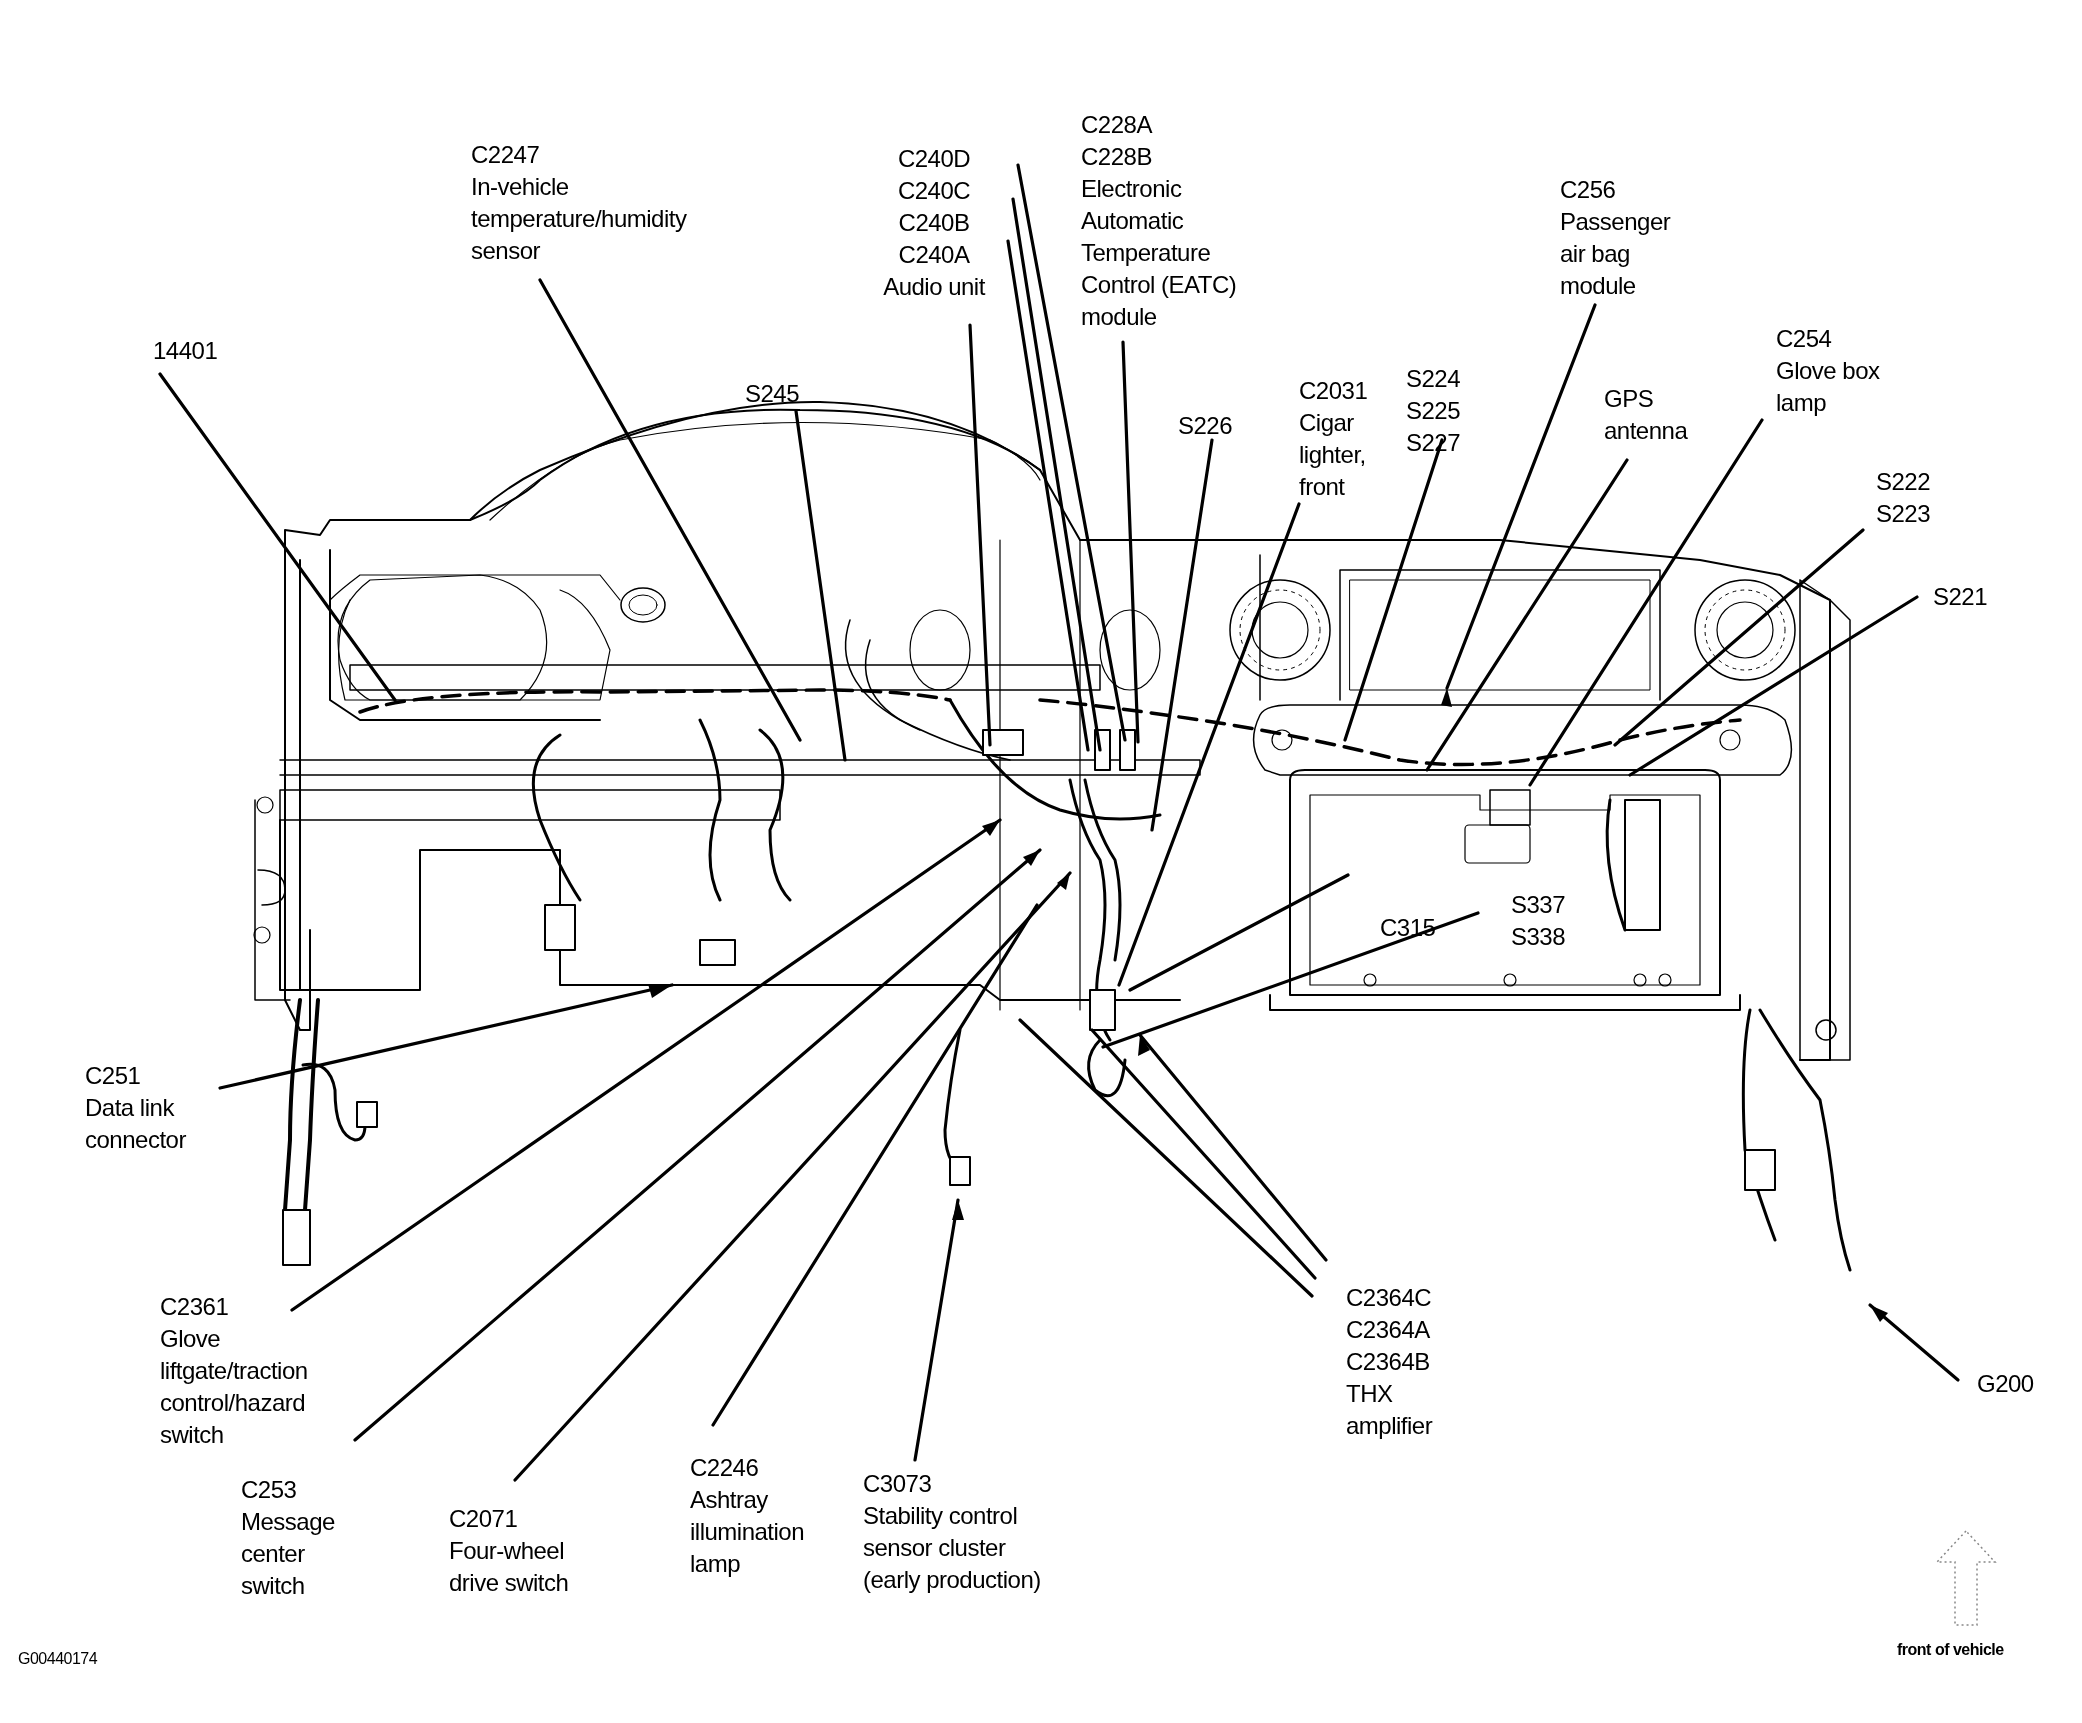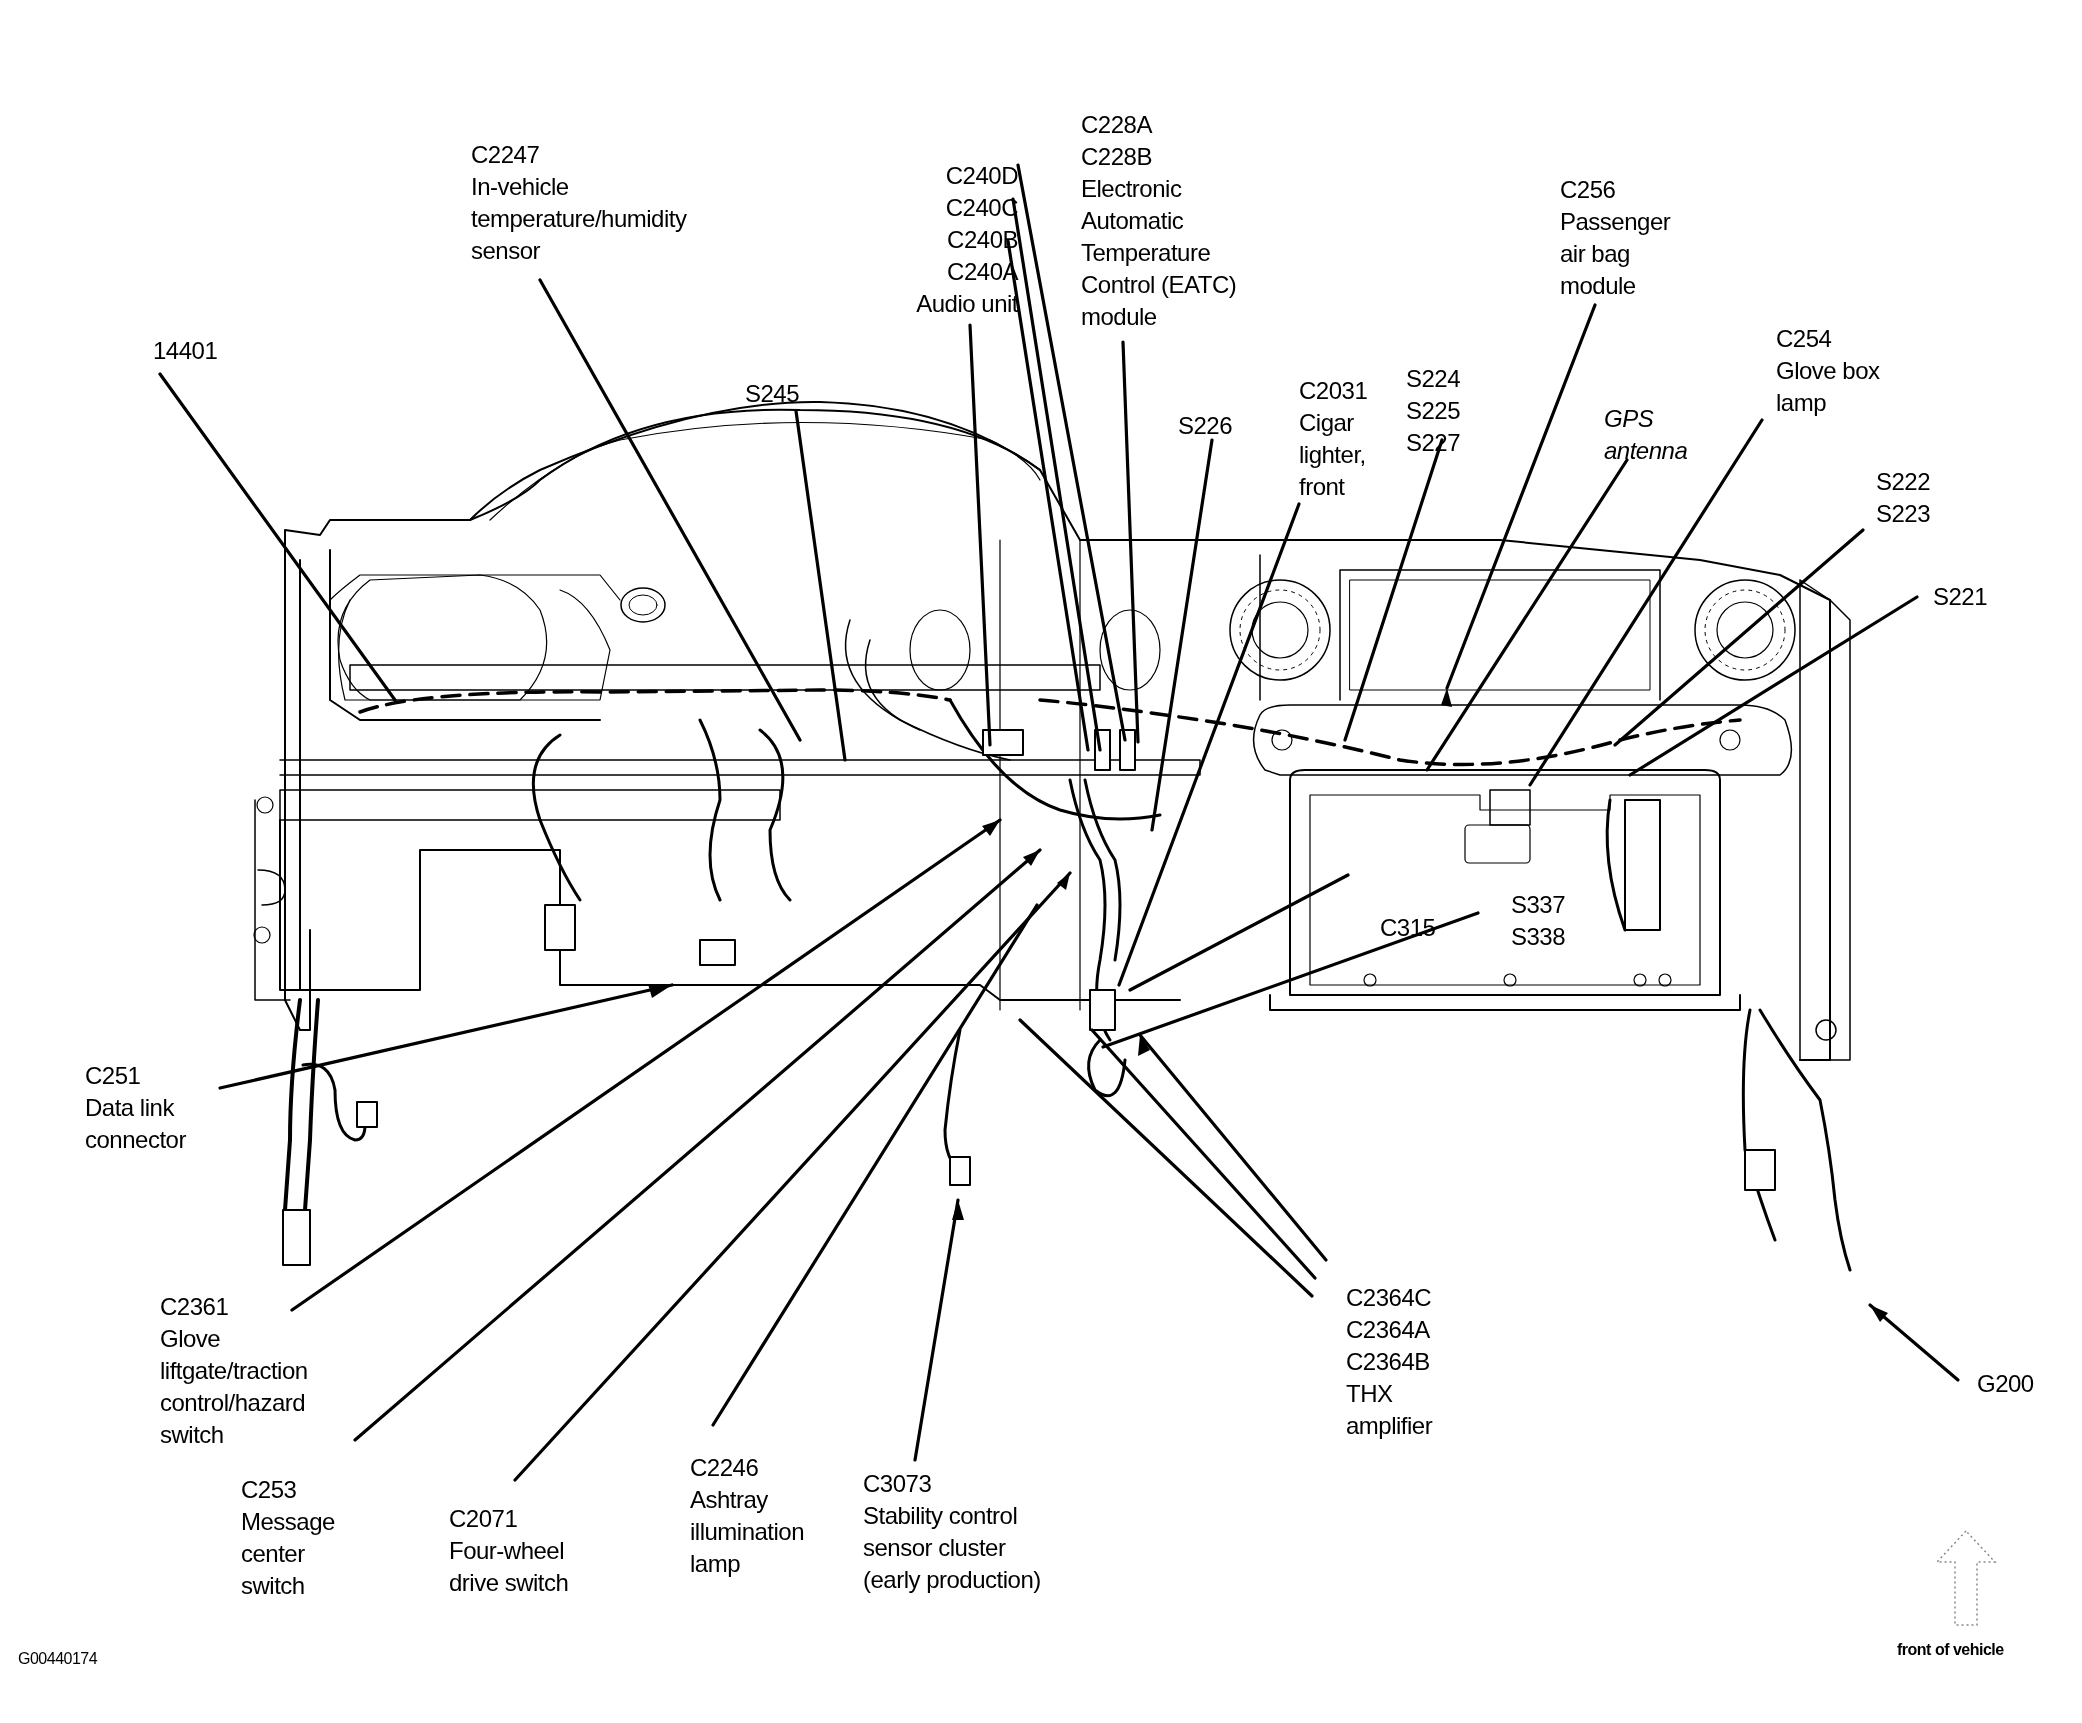--- a/index.html
+++ b/index.html
@@ -165,21 +165,21 @@
     <span>In-vehicle</span>
     <span>temperature/humidity</span>
     <span>sensor</span>
   </div>
 <div class="lbl" style="left:153px; top:335px;">
     <span>14401</span>
   </div>
 <div class="lbl" style="left:745px; top:378px;">
     <span>S245</span>
   </div>
-<div class="lbl right" style="left:850px; top:160px; width:168px;">
+<div class="lbl right" style="left:850px; top:143px; width:168px;text-align:center;">
     <span>C240D</span>
     <span>C240C</span>
     <span>C240B</span>
     <span>C240A</span>
     <span>Audio unit</span>
   </div>
 <div class="lbl" style="left:1081px; top:109px;">
     <span>C228A</span>
     <span>C228B</span>
     <span>Electronic</span>
@@ -201,21 +201,21 @@
     <span>S224</span>
     <span>S225</span>
     <span>S227</span>
   </div>
 <div class="lbl" style="left:1560px; top:174px;">
     <span>C256</span>
     <span>Passenger</span>
     <span>air bag</span>
     <span>module</span>
   </div>
-<div class="lbl" style="left:1604px; top:403px;font-style:italic;">
+<div class="lbl" style="left:1604px; top:383px;">
     <span>GPS</span>
     <span>antenna</span>
   </div>
 <div class="lbl" style="left:1776px; top:323px;">
     <span>C254</span>
     <span>Glove box</span>
     <span>lamp</span>
   </div>
 <div class="lbl" style="left:1876px; top:466px;">
     <span>S222</span>

